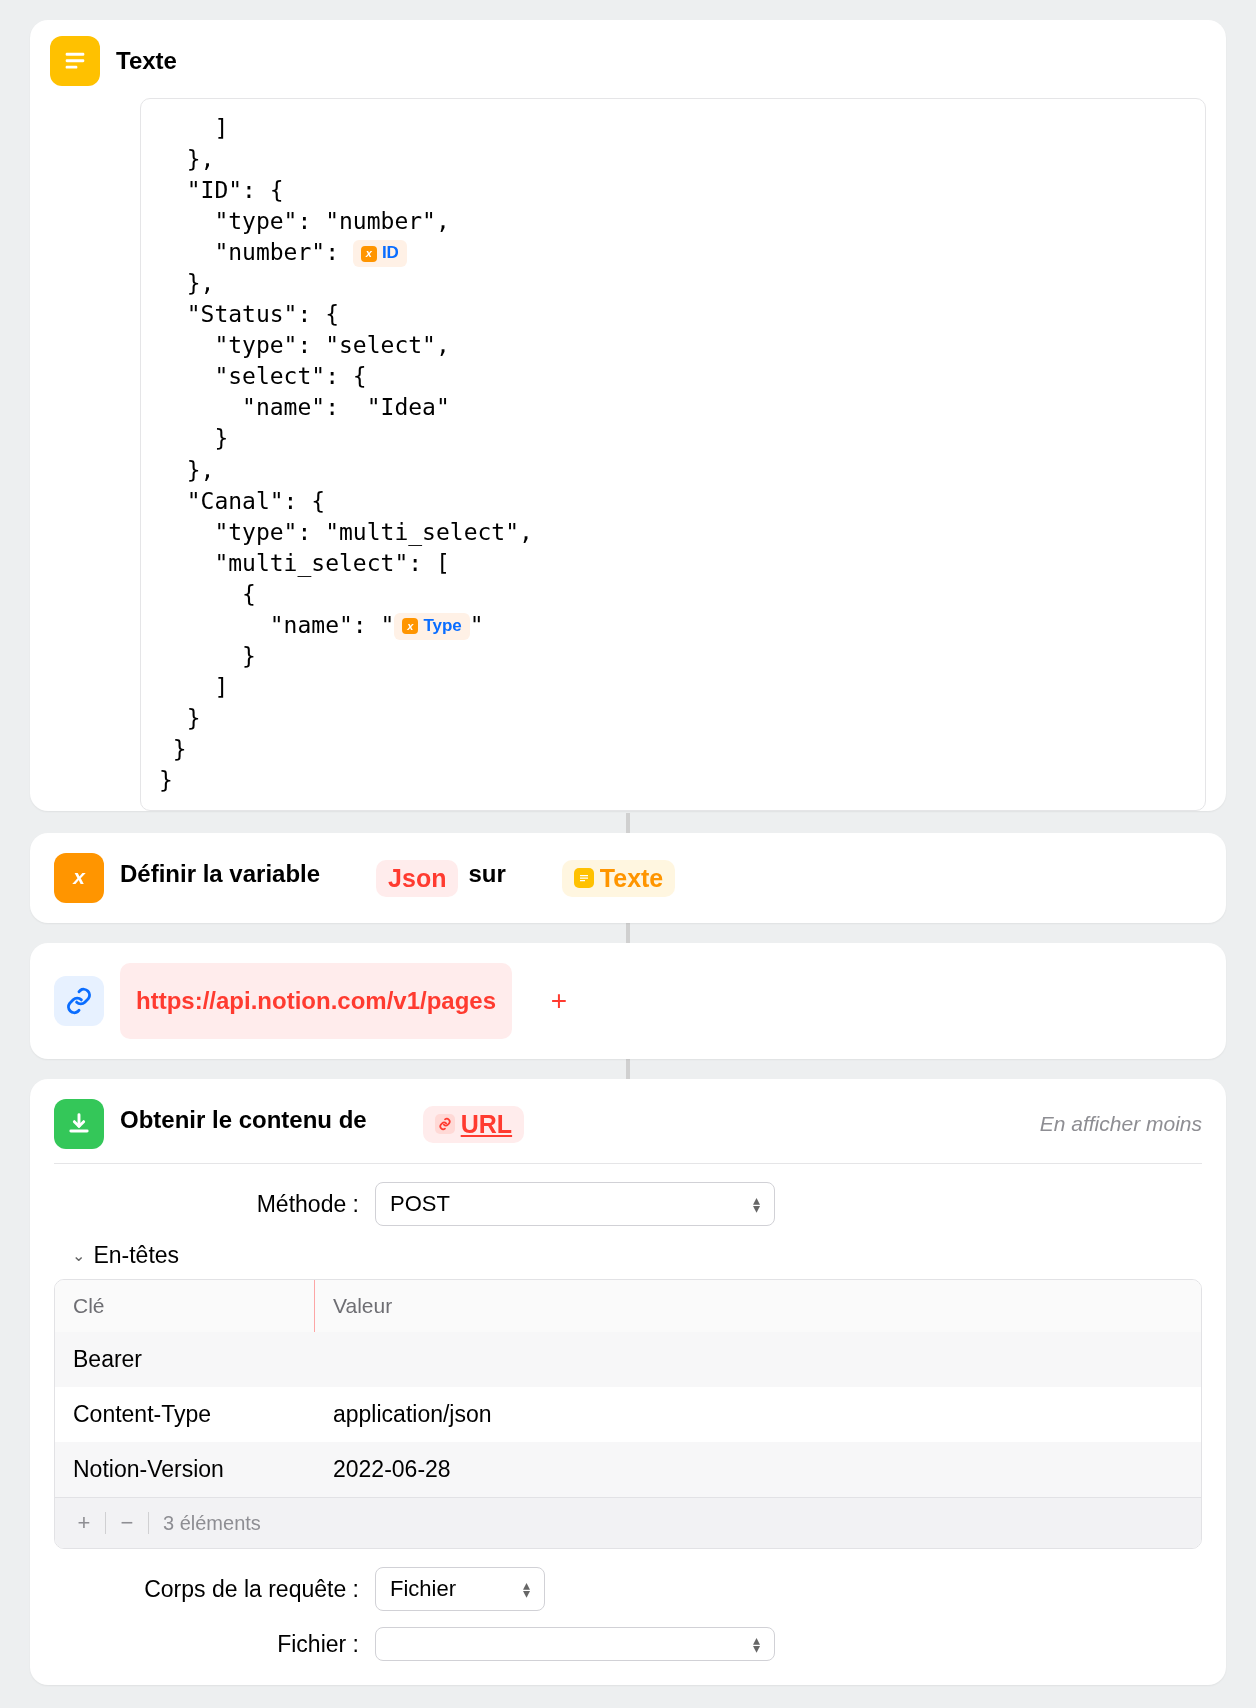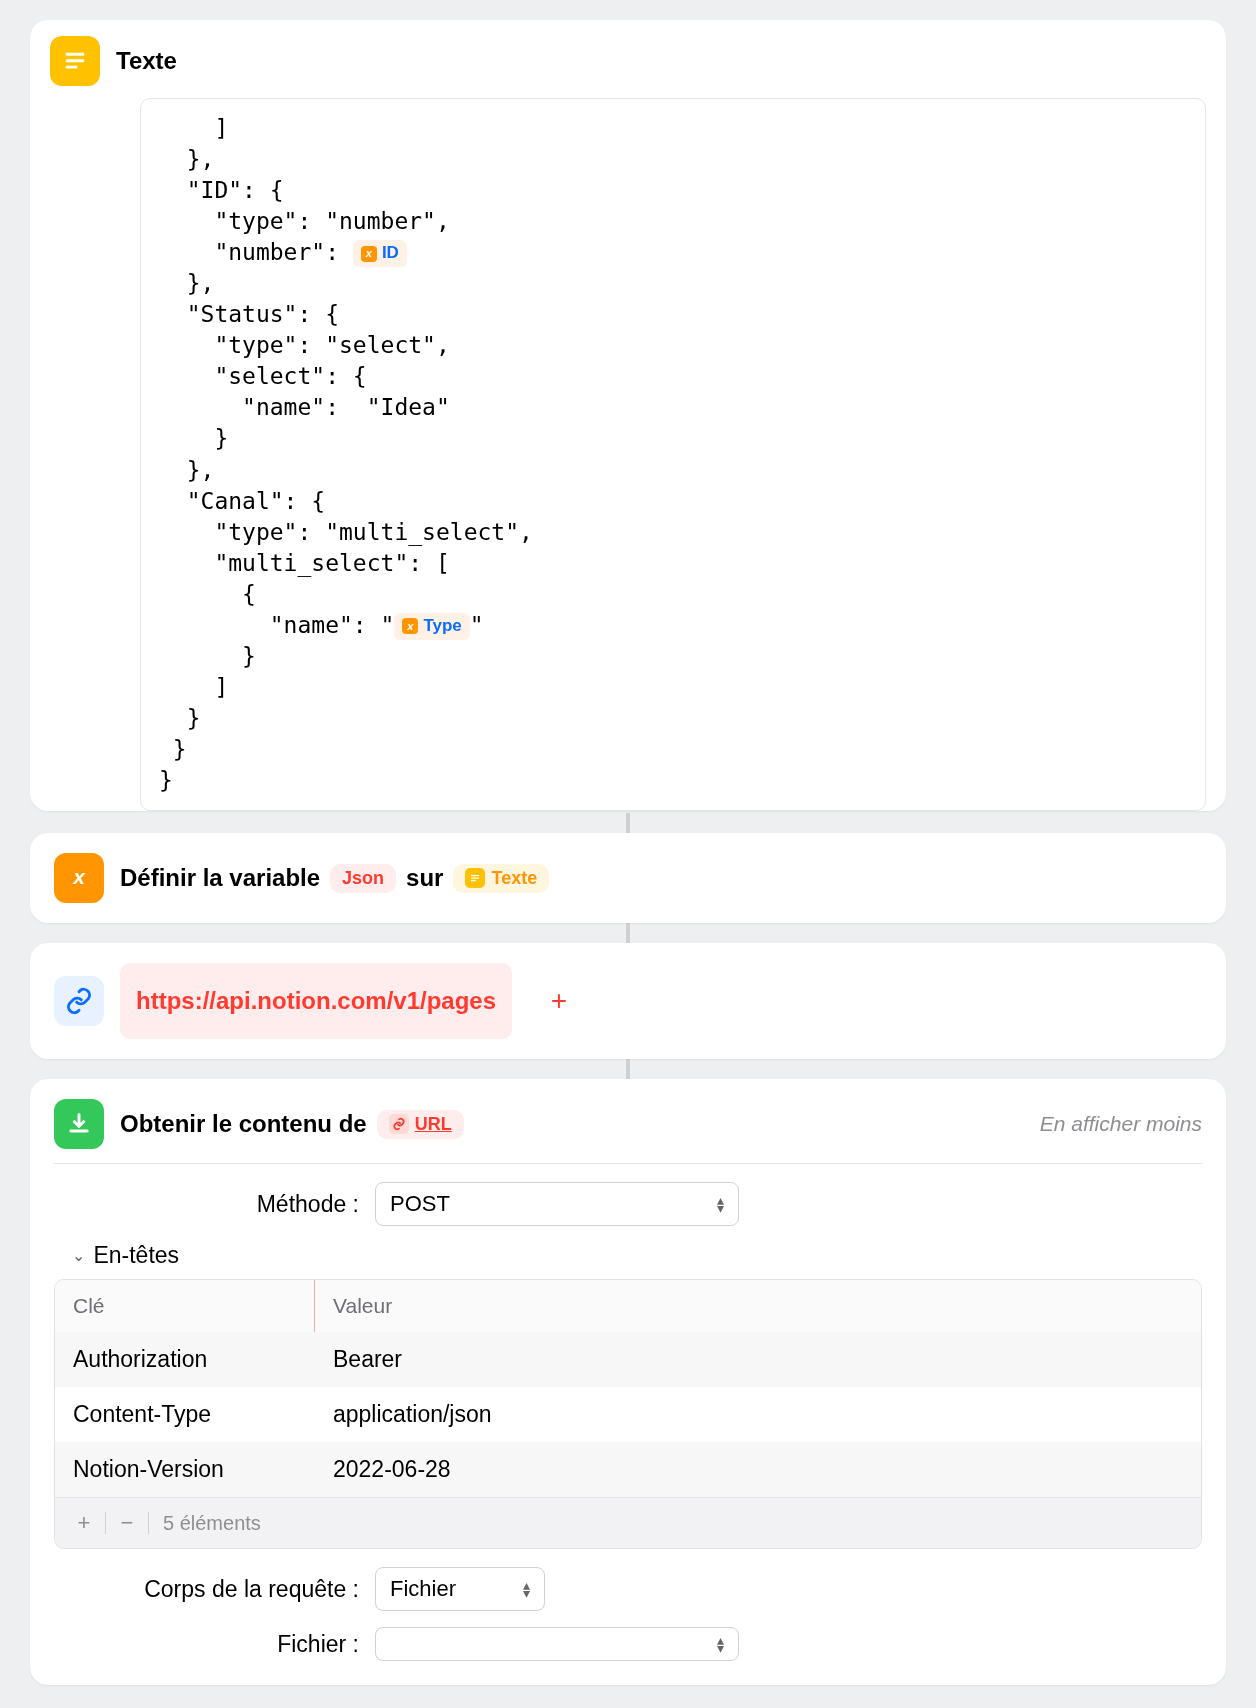--- a/index.html
+++ b/index.html
@@ -52,22 +52,23 @@
   .icon-box svg { width: 28px; height: 28px; }
   .title { font-weight: 600; font-size: 24px; }
   .header-text { font-size: 24px; display: flex; align-items: flex-start; gap: 10px; flex-wrap: wrap; }
   .header-text .bold { font-weight: 600; }
   .pill {
     display: inline-flex;
     align-items: center;
     gap: 6px;
     padding: 4px 12px;
     border-radius: 10px;
-    font-size: 18px;
+    font-size: 25px;
     font-weight: 500;
+    margin-left: 46px;
   }
   .pill.var { background: #ffecec; color: #ff3b30; font-weight: 600; padding: 4px 12px; }
   .pill.text { background: #fff6e0; color: #ff9500; font-weight: 600; }
   .pill.url { background: #ffecec; color: #ff3b30; font-weight: 600; text-decoration: underline; }
   .pill .mini-icon {
     width: 20px; height: 20px; border-radius: 5px;
     display: inline-flex; align-items: center; justify-content: center;
     font-size: 13px; font-weight: 700; color: #fff;
   }
   .mini-icon.yellow { background: #ffc100; }
@@ -121,21 +122,21 @@
   }
   .form-label {
     width: 305px; text-align: right; color: #000; font-size: 23px;
   }
   .select {
     border: 1px solid #d1d1d6; border-radius: 8px; padding: 8px 14px;
     font-size: 22px; background: #fff; position: relative;
     display: flex; align-items: center; justify-content: space-between;
     min-width: 170px; cursor: pointer;
   }
-  .select.wide { width: 364px; justify-content: space-between; }
+  .select.wide { width: 400px; justify-content: space-between; }
   .select .chev {
     font-size: 14px; color: #666; display: flex; flex-direction: column; line-height: 8px;
   }
   .section-toggle {
     display: flex; align-items: center; gap: 8px; font-size: 23px; color: #000;
     margin: 0 0 10px 18px; cursor: pointer;
   }
   .section-toggle .caret { font-size: 16px; color: #666; }
   .table {
     border: 1px solid #e2e2e5; border-radius: 10px; overflow: hidden;
@@ -283,38 +284,37 @@
       <span>En-têtes</span>
     </div>
 
     <div class="table">
       <div class="table-header">
         <div class="cell">Clé</div>
         <div class="cell">Valeur</div>
       </div>
       <div class="table-body" id="headers-body">
           <div class="table-row">
-            <div class="cell">Authorization</div>
             <div class="cell">Bearer</div>
           </div>
           <div class="table-row">
             <div class="cell">Content-Type</div>
             <div class="cell">application/json</div>
           </div>
           <div class="table-row">
             <div class="cell">Notion-Version</div>
             <div class="cell">2022-06-28</div>
           </div>
         </div>
       <div class="table-footer">
         <span class="ft-btn">+</span>
         <span class="ft-sep"></span>
         <span class="ft-btn">−</span>
         <span class="ft-sep"></span>
-        <span style="margin-left:8px;">5 éléments</span>
+        <span style="margin-left:8px;">3 éléments</span>
       </div>
     </div>
 
     <div class="form-row" style="margin-top:18px;">
       <div class="form-label">Corps de la requête :</div>
       <div class="select">
         <span>Fichier</span>
         <span class="chev">▴<br>▾</span>
       </div>
     </div>

